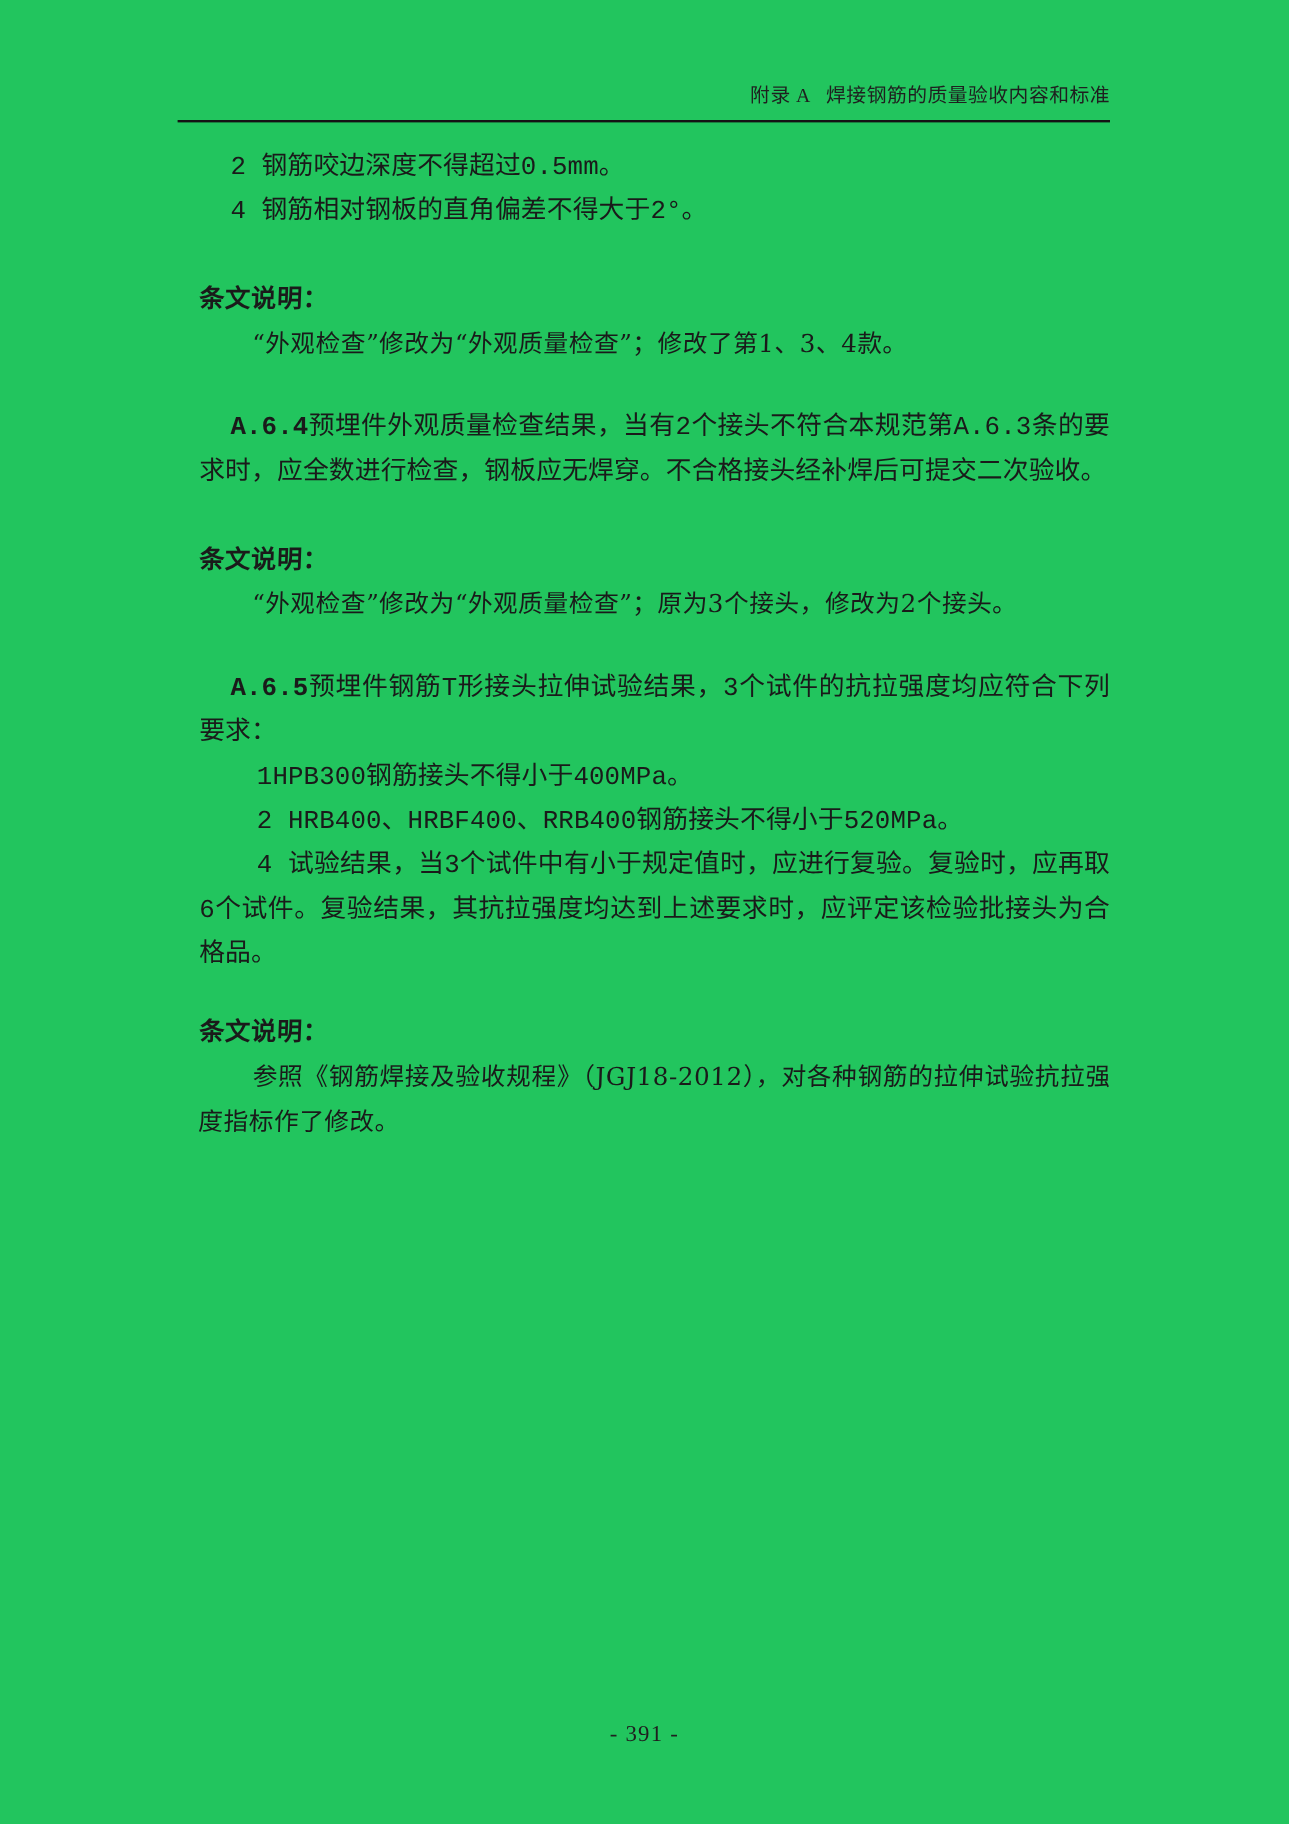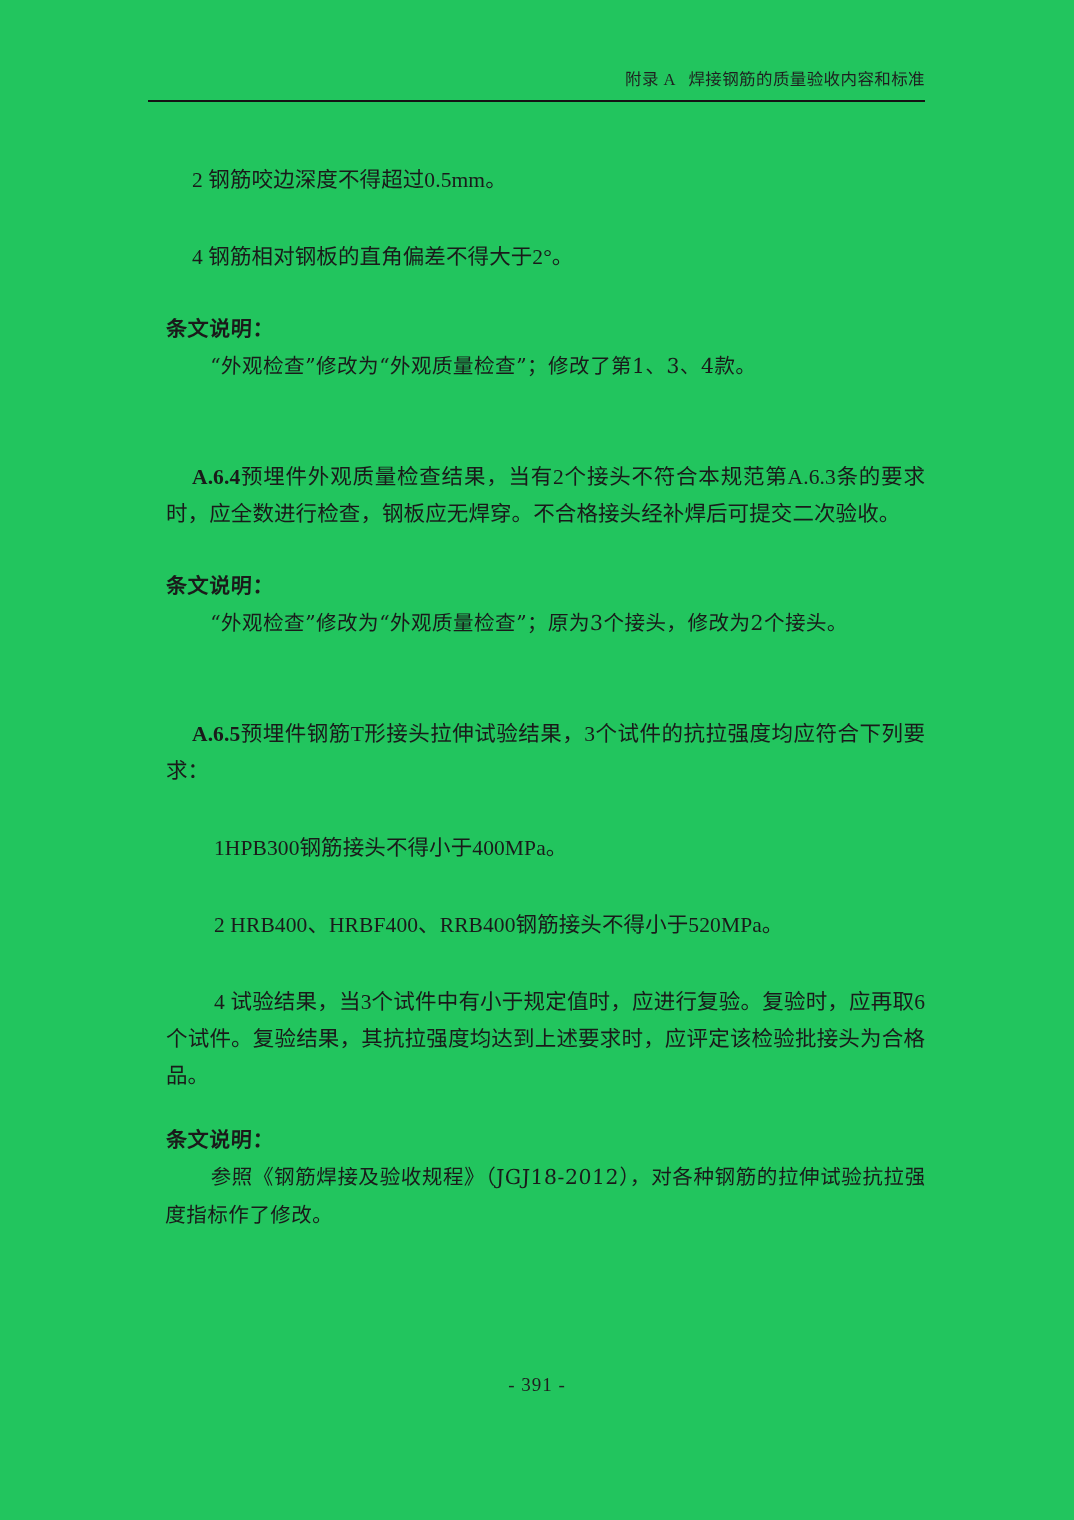--- a/index.html
+++ b/index.html
@@ -62,22 +62,21 @@
     margin: 0;
     font-size: 21.5px;
     line-height: 37px;
     text-align: justify;
     text-justify: inter-ideograph;
     letter-spacing: 0.1px;
   }
 
   
   .song {
-    font-family: Liberation Serif, serif;
-    margin-top: 40px;
+    font-family: Liberation Mono, monospace;
   }
   .indent-1 { text-indent: 26px; }
   .indent-2 { text-indent: 48px; }
 
   .clause-num {
     font-weight: bold;
   }
 
   
   .note-head {
@@ -101,21 +100,21 @@
     text-align: justify;
     text-justify: inter-ideograph;
   }
   .gap-md { height: 26px; }
   .gap-lg { height: 34px; }
 
   
   .footer {
     position: absolute;
     left: 0;
-    top: 1374px;
+    top: 1435px;
     width: 1074px;
     text-align: center;
   }
   .page-number {
     font-family: "Liberation Serif", "DejaVu Serif", serif;
     font-size: 19px;
     letter-spacing: 1px;
     color: #1f1f1f;
   }
 </style>

